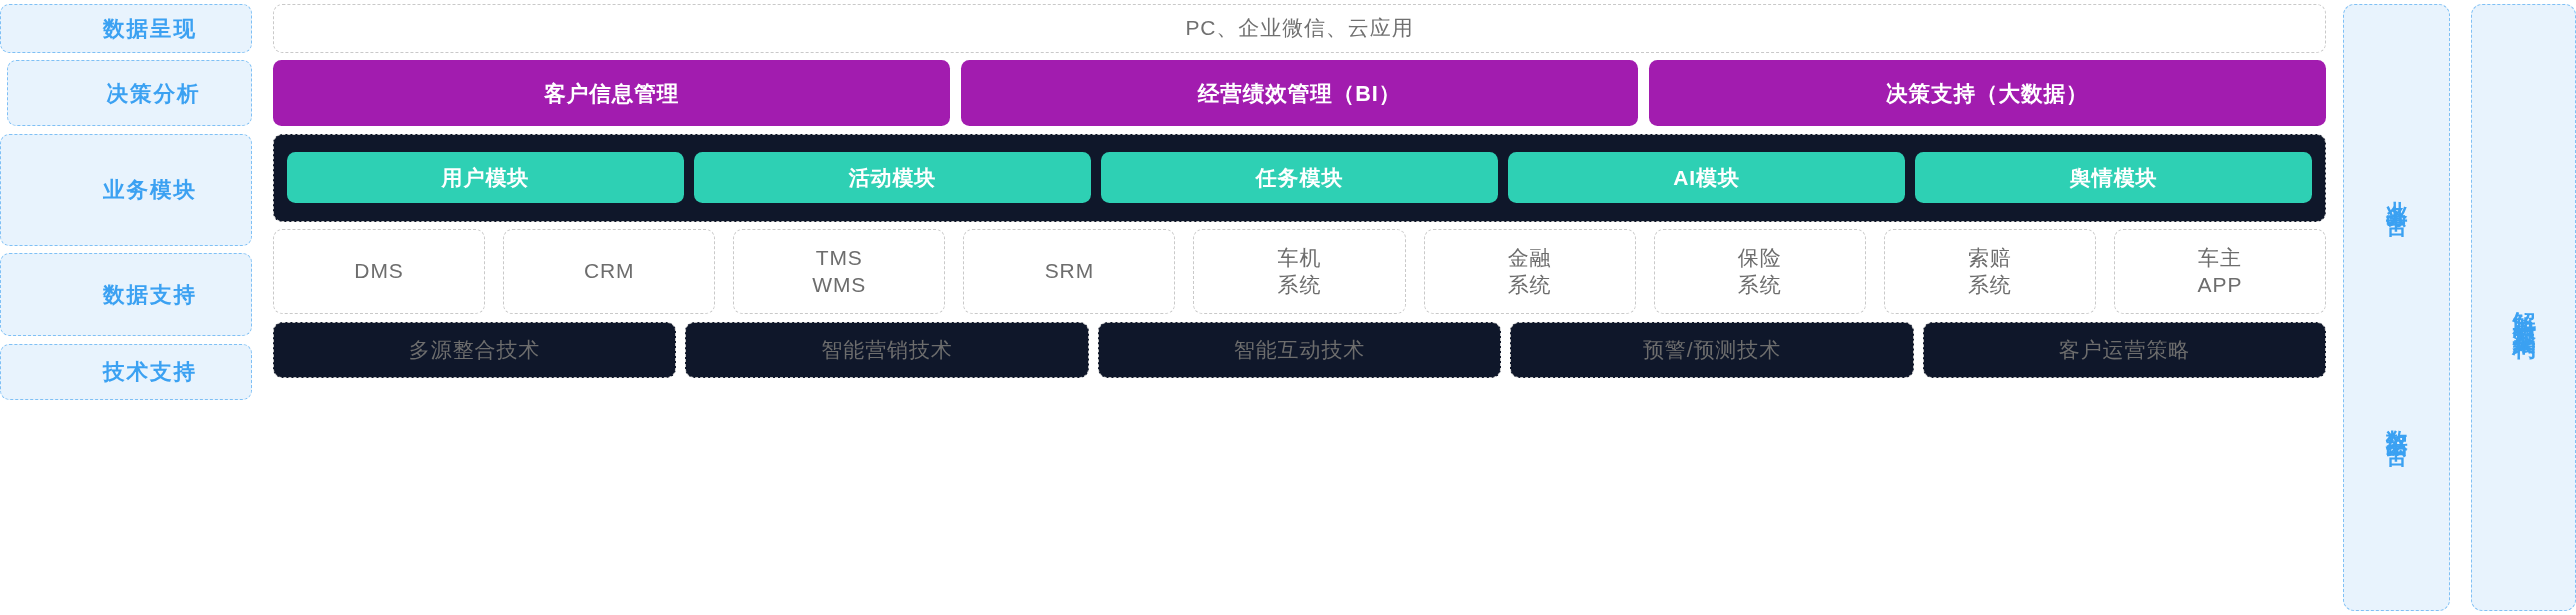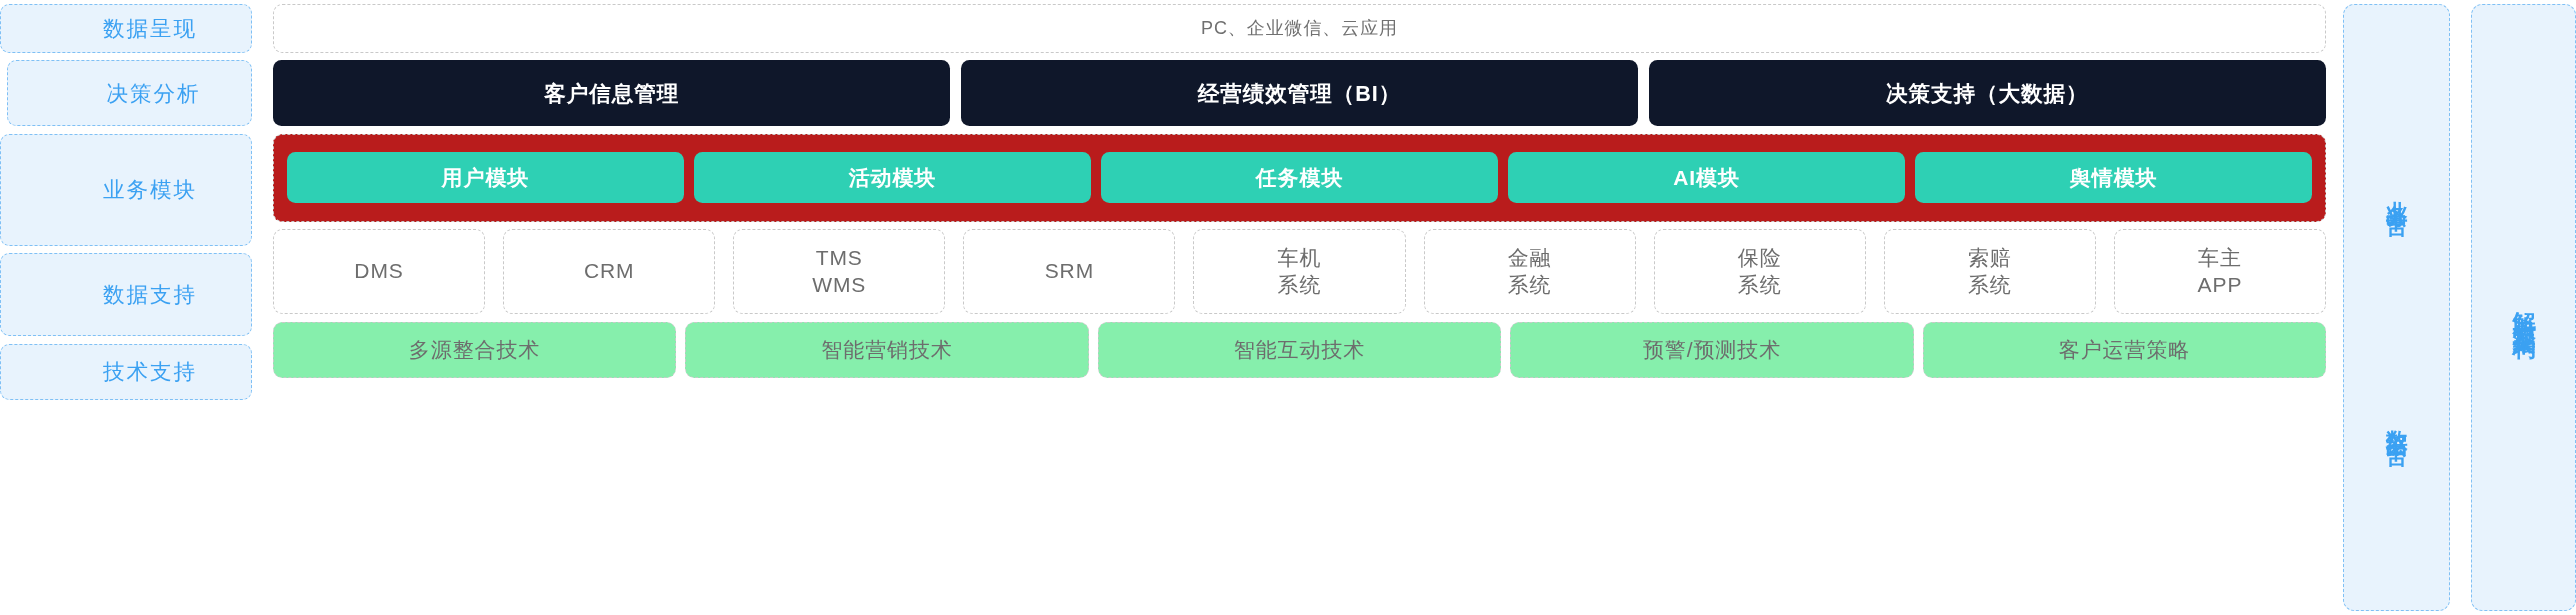--- a/index.html
+++ b/index.html
@@ -31,21 +31,21 @@
     flex-direction: column;
     padding: 3.8px 0 3.8px 0;
     box-sizing: border-box;
   }
   .row-label {
     background: #e8f3fd;
     border: 0.9px dashed #7fc0f5;
     border-radius: 9.4px;
     color: #3ba1f2;
     font-size: 21.6px;
-    font-weight: normal;
+    font-weight: bold;
     letter-spacing: 1.9px;
     display: flex;
     align-items: center;
     justify-content: center;
     box-sizing: border-box;
     margin-bottom: 7.5px;
     padding-left: 48px;
   }
   .row-label.h-present { height: 49px; }
   .row-label.h-decision { height: 66px; margin-left: 7px; }
@@ -65,52 +65,52 @@
   
   .present-box {
     height: 49px;
     border: 0.9px dashed #c9c9c9;
     border-radius: 9.4px;
     background: #ffffff;
     display: flex;
     align-items: center;
     justify-content: center;
     color: #707070;
-    font-size: 18px;
+    font-size: 21px;
     letter-spacing: 0.9px;
     box-sizing: border-box;
     margin-bottom: 7.5px;
   }
 
   
   .decision-row {
     height: 66px;
     display: flex;
     gap: 10.3px;
     margin-bottom: 7.5px;
   }
   .blue-pill {
     flex: 1 1 0;
-    background: #0f172a;
+    background: #a21caf;
     border-radius: 8.5px;
     color: #ffffff;
     font-size: 21.6px;
     font-weight: bold;
     letter-spacing: 0.9px;
     display: flex;
     align-items: center;
     justify-content: center;
   }
 
   
   .business-box {
     height: 88px;
     border: 0.9px dashed #c9c9c9;
     border-radius: 9.4px;
-    background: #b91c1c;
+    background: #0f172a;
     box-sizing: border-box;
     display: flex;
     align-items: center;
     padding: 0 13px;
     gap: 10.3px;
     margin-bottom: 7.5px;
   }
   .green-pill {
     flex: 1 1 0;
     height: 51px;
@@ -152,21 +152,21 @@
   
   .tech-row {
     height: 56px;
     display: flex;
     gap: 9.4px;
   }
   .tech-cell {
     flex: 1 1 0;
     border: 0.9px dashed #c9c9c9;
     border-radius: 9.4px;
-    background: #86efac;
+    background: #0f172a;
     box-sizing: border-box;
     display: flex;
     align-items: center;
     justify-content: center;
     color: #6d6d6d;
     font-size: 21px;
     letter-spacing: 0.9px;
   }
 
   

